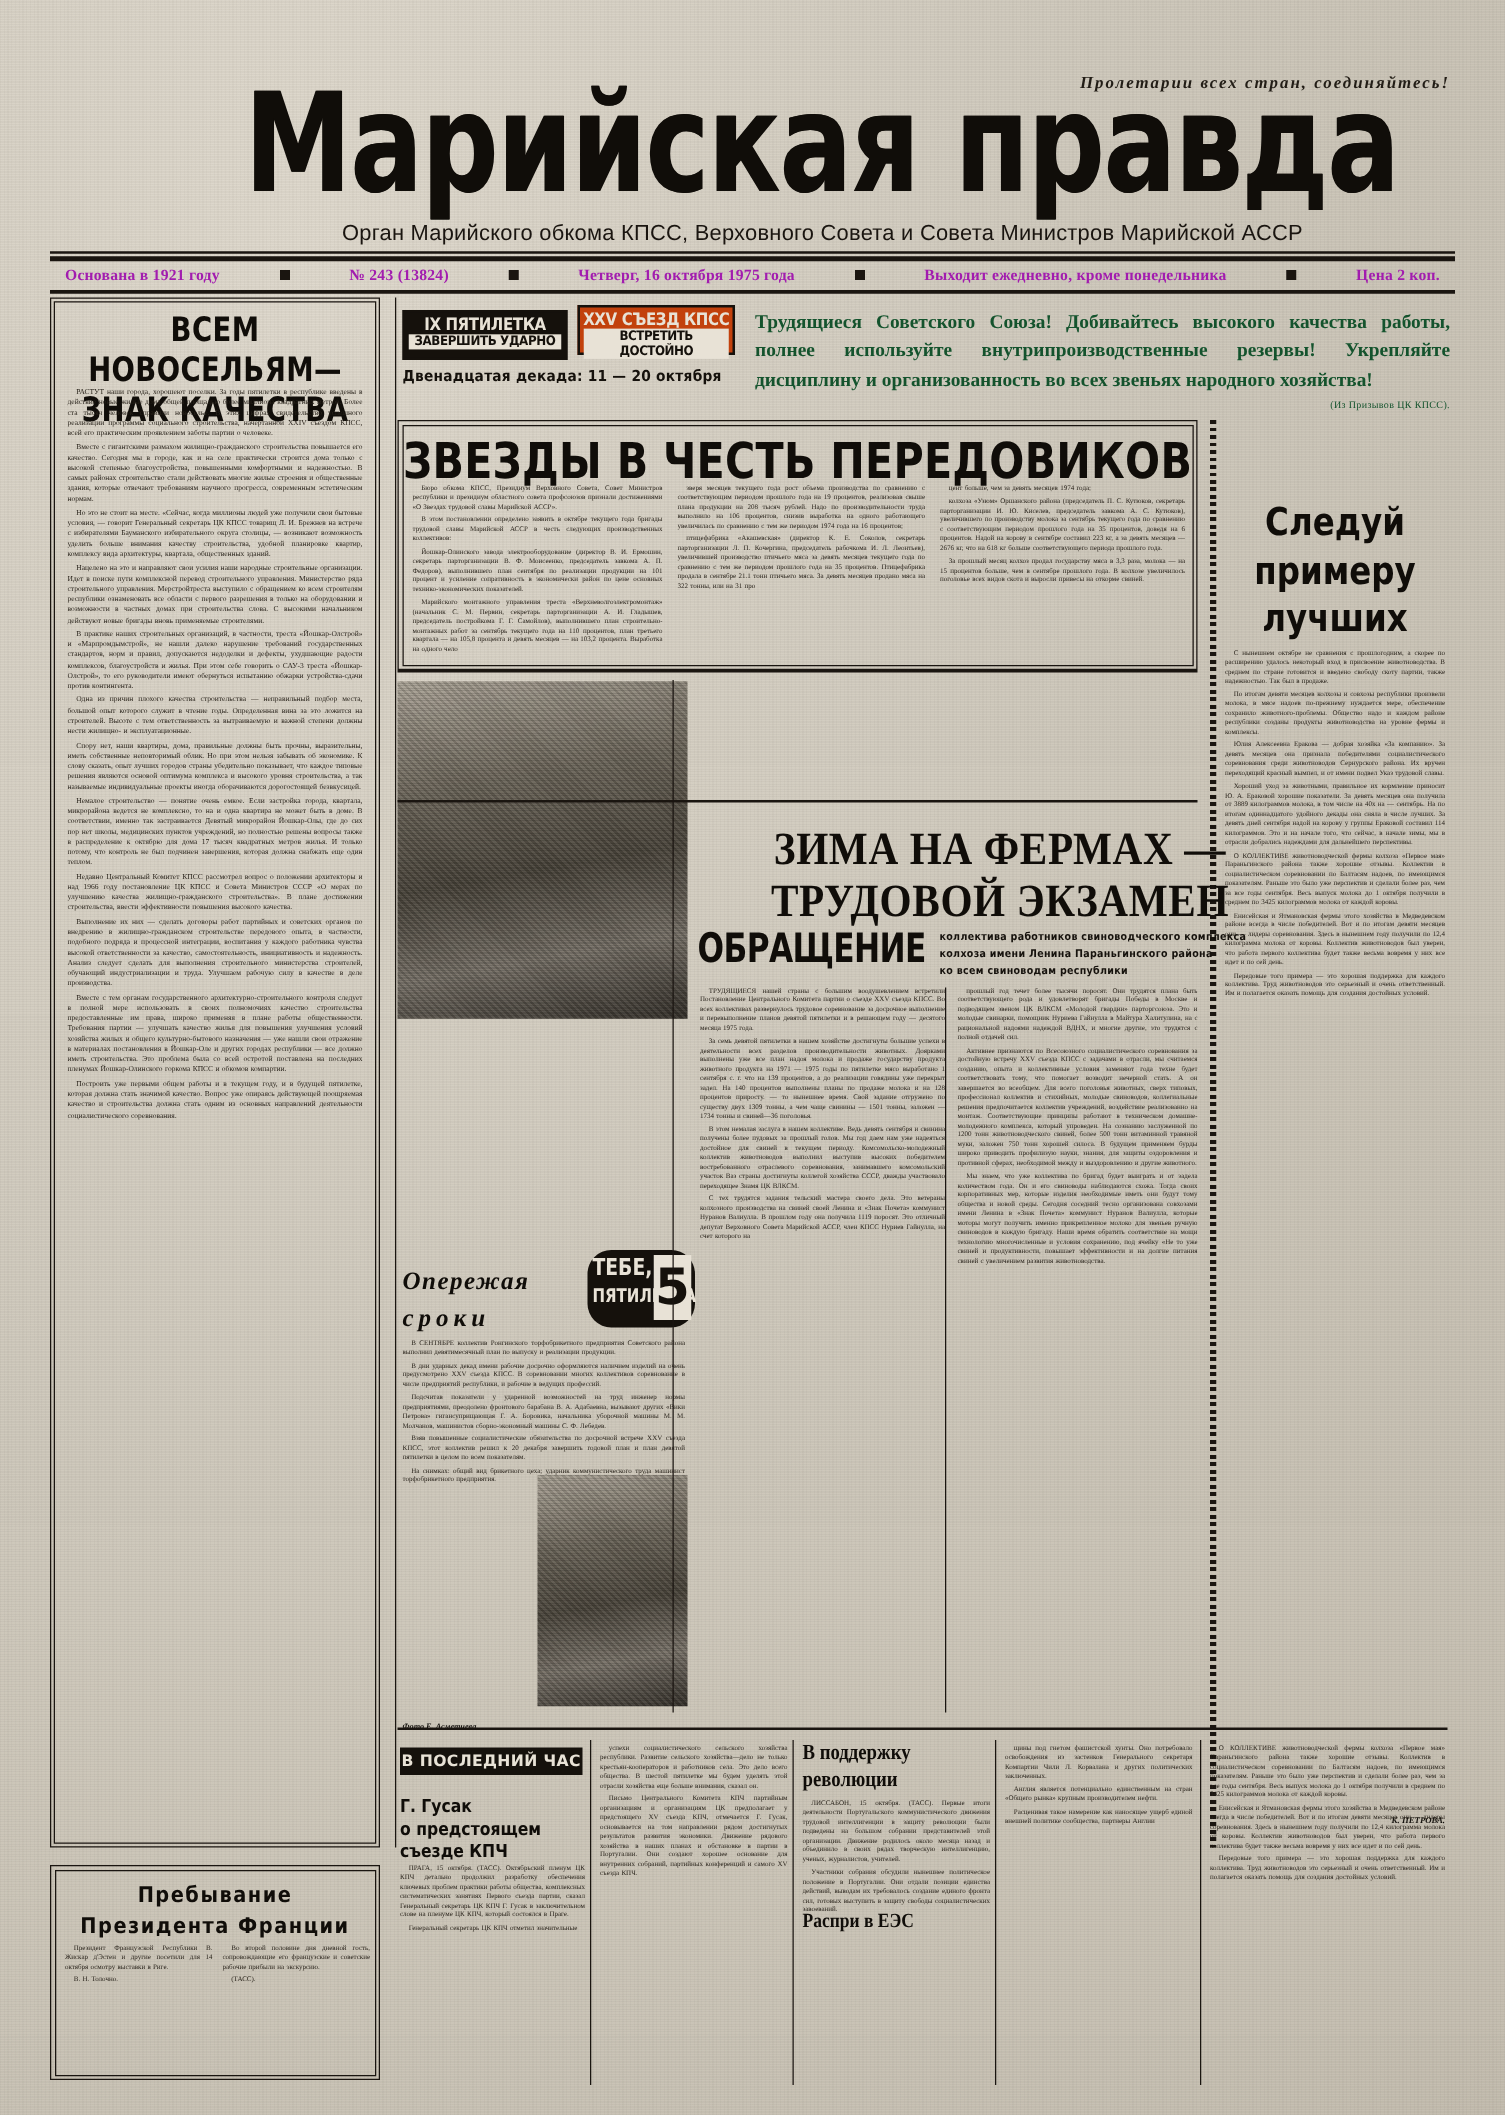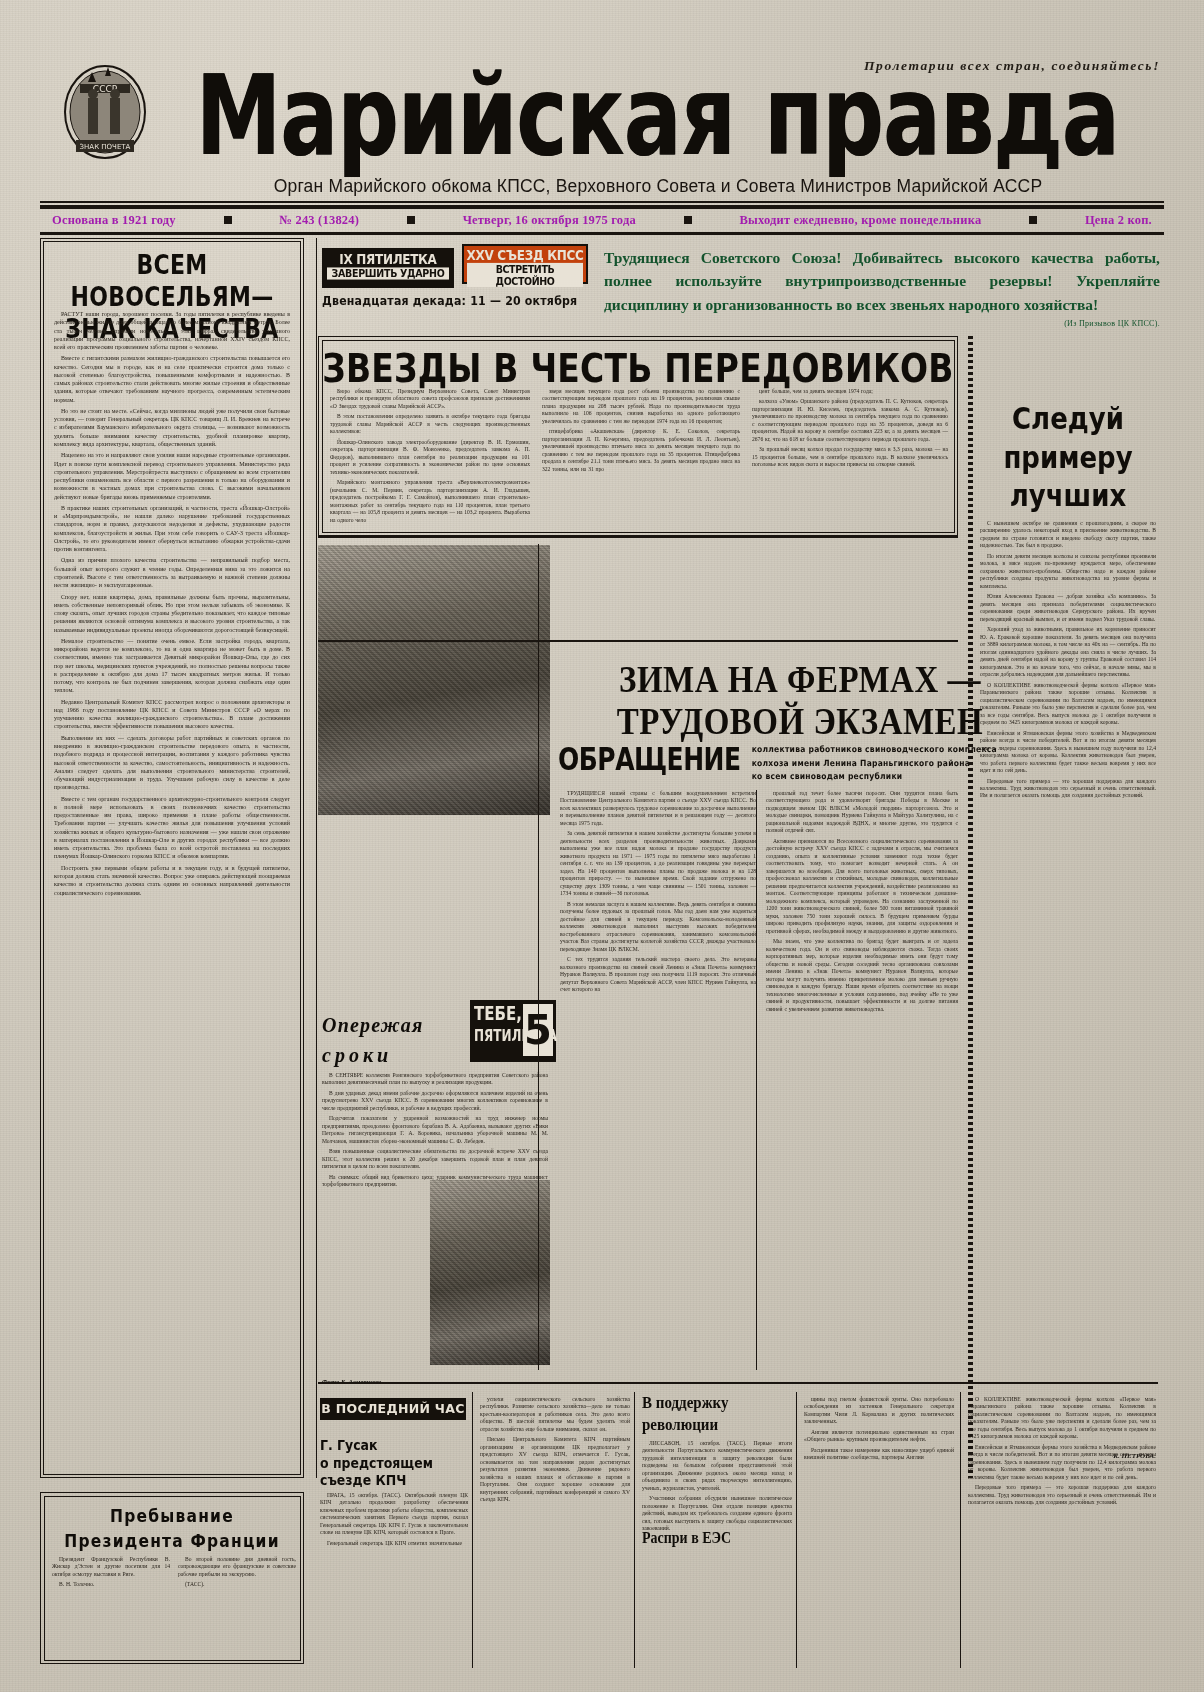--- a/index.html
+++ b/index.html
@@ -169,21 +169,21 @@
   }
 
   
   .h-operezh{
     position:absolute;left:322px;top:1010px;width:150px;
     font-family:"Liberation Serif",serif;font-style:italic;font-weight:bold;font-size:20px;
     line-height:1.5;color:#100d09;letter-spacing:1.2px;
   }
   .tebe-logo{
     position:absolute;left:470px;top:1000px;width:86px;height:62px;
-    background:#15110c;color:#e8e2d6;
+    background:#15110c;color:#e8e2d6;border-radius:19px;
   }
   .tebe-logo .t1{font-family:"DejaVu Sans",sans-serif;font-weight:bold;font-size:15px;padding:2px 0 0 4px;transform:scaleY(1.25);transform-origin:left top;}
   .tebe-logo .t2{font-family:"DejaVu Sans",sans-serif;font-weight:bold;font-size:12px;padding:6px 0 0 4px;transform:scaleY(1.25);transform-origin:left top;}
   .tebe-logo .five{
     position:absolute;right:3px;top:4px;width:30px;height:52px;
     background:#e8e2d6;color:#15110c;font-family:"DejaVu Sans",sans-serif;
     font-weight:bold;font-size:40px;line-height:52px;text-align:center;
   }
 
   
@@ -208,38 +208,20 @@
   }
 </style>
 </head>
 <body>
 
 <div class="paper"></div>
 
 <div class="sheet">
 
   <div class="masthead">
-    <div class="emblem">
-      <svg viewBox="0 0 94 108" xmlns="http://www.w3.org/2000/svg">
-        <ellipse cx="47" cy="50" rx="40" ry="46" fill="none" stroke="#1a1510" stroke-width="2"></ellipse>
-        <ellipse cx="47" cy="50" rx="35" ry="41" fill="#8d867a" stroke="#1a1510" stroke-width="1"></ellipse>
-        <path d="M30 20 L34 10 L38 20 Z" fill="#1a1510"></path>
-        <path d="M47 14 L50 5 L53 14 Z" fill="#1a1510"></path>
-        <rect x="22" y="22" width="50" height="9" fill="#2e2921"></rect>
-        <text x="47" y="30" font-size="9" fill="#e8e2d6" text-anchor="middle" font-family="DejaVu Sans">СССР</text>
-        <g fill="#3a352c">
-          <rect x="30" y="36" width="10" height="36"></rect>
-          <rect x="52" y="36" width="10" height="36"></rect>
-          <circle cx="35" cy="32" r="5"></circle>
-          <circle cx="57" cy="32" r="5"></circle>
-        </g>
-        <rect x="18" y="78" width="58" height="12" fill="#2e2921"></rect>
-        <text x="47" y="87" font-size="7" fill="#e8e2d6" text-anchor="middle" font-family="DejaVu Sans">ЗНАК ПОЧЕТА</text>
-      </svg>
-    </div>
 
     <div class="slogan-top">Пролетарии всех стран, соединяйтесь!</div>
     <div class="paper-title">Марийская правда</div>
     <div class="subtitle">Орган Марийского обкома КПСС, Верховного Совета и Совета Министров Марийской АССР</div>
   </div>
 
   <div class="rule-thin"></div>
   <div class="rule-thick"></div>
 
   <div class="infoline">

